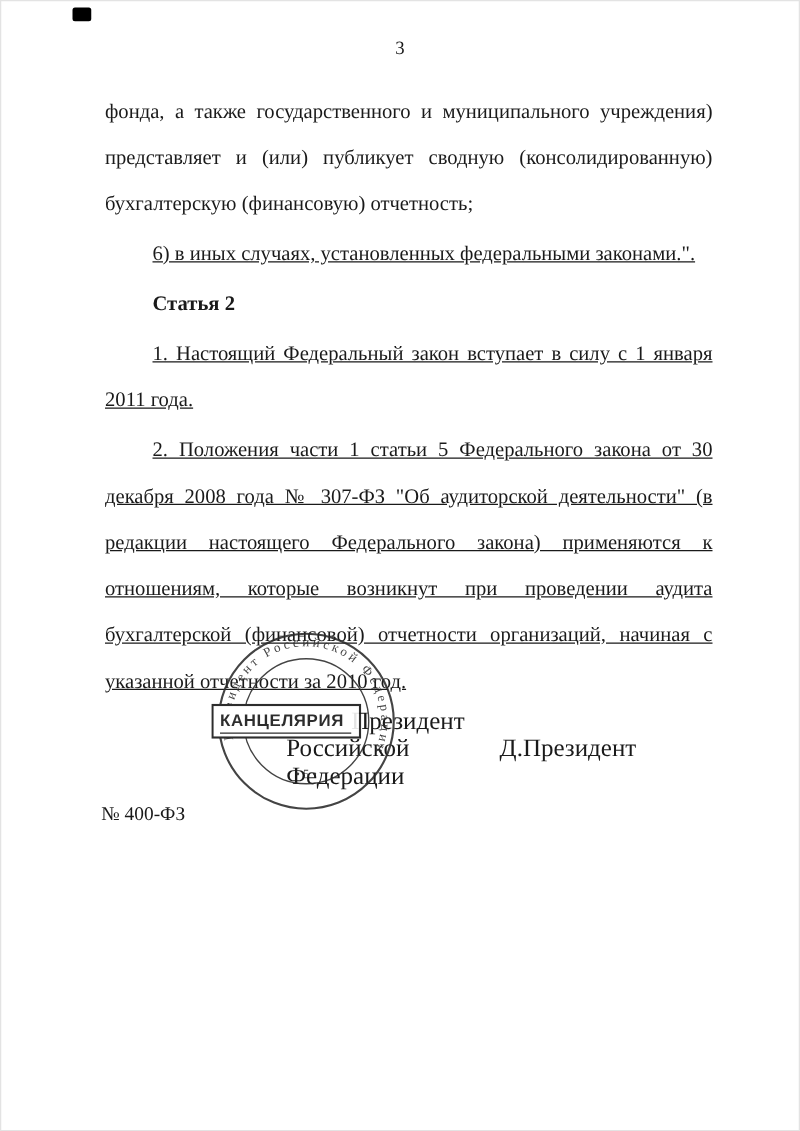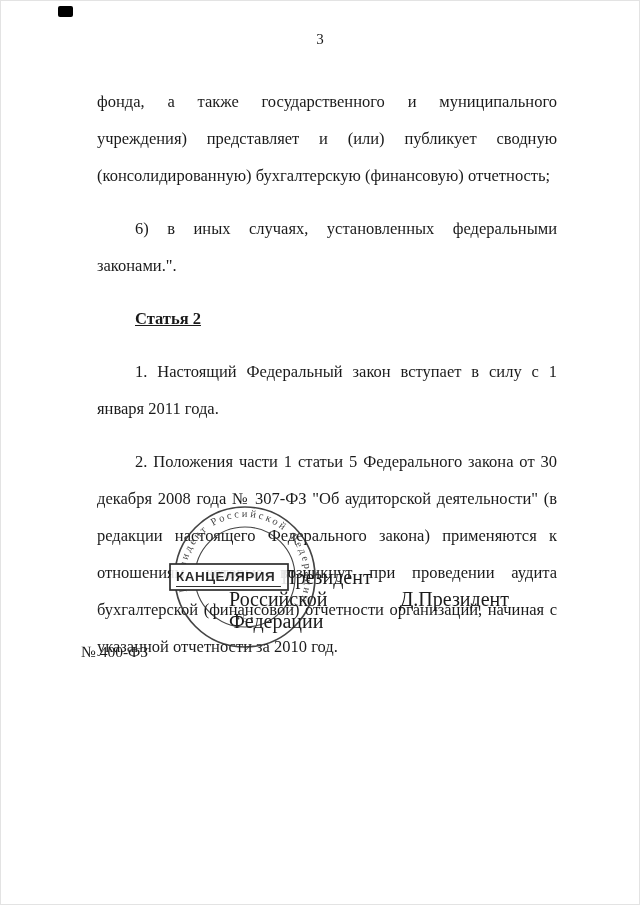--- a/index.html
+++ b/index.html
@@ -19,23 +19,23 @@
   }
   .page-number{
     position:absolute;top:30px;left:0;right:0;
     text-align:center;font-size:15px;
   }
   .content{
     position:absolute;left:80px;top:66px;width:492px;
     font-size:16.5px;line-height:37px;
     text-align:justify;
   }
-  .content p{margin:16px;}
-  .indent{text-indent:38px;}
-  .article-heading{font-weight:bold;text-indent:38px;text-align:left;text-decoration:underline;}
+  .content p{margin:3px;}
+  .indent{text-indent:38px;text-decoration:underline;}
+  .article-heading{font-weight:bold;text-indent:38px;text-align:left;}
   .signature{
     position:absolute;left:228px;top:565px;width:280px;
     font-size:20px;line-height:22px;z-index:1;
   }
   .signature .line1{margin-left:52px;}
   .signature .line2{display:flex;justify-content:center;}
   .stamp{
     position:absolute;left:168px;top:500px;width:152px;height:152px;
     z-index:3;opacity:.88;
   }

